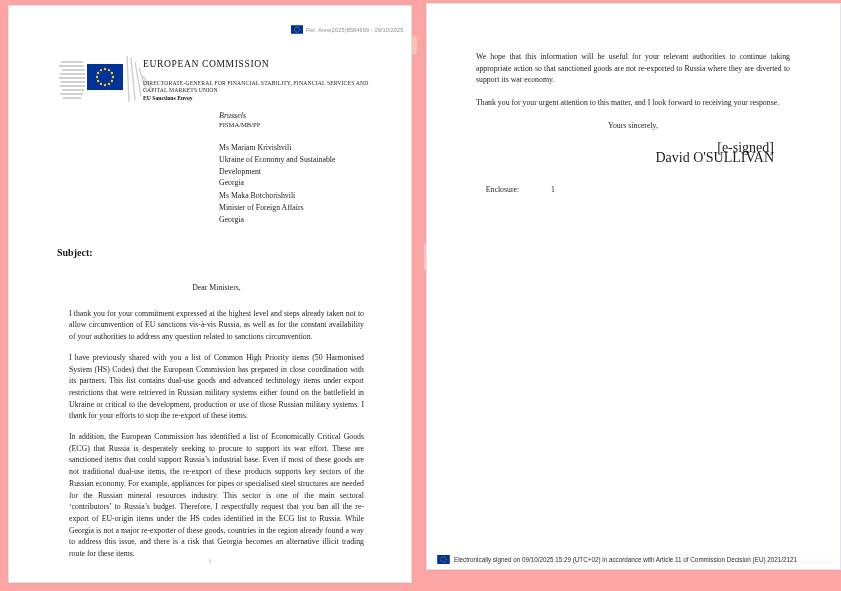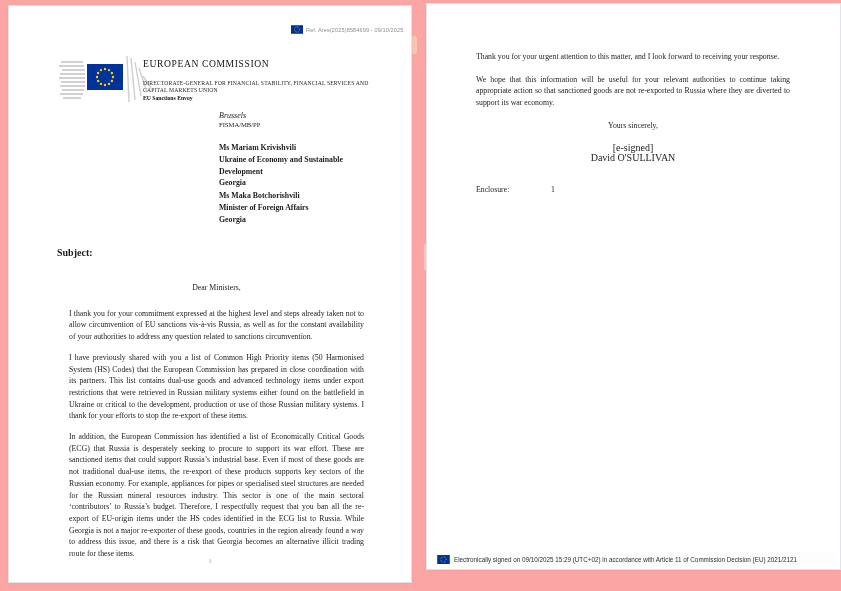--- a/index.html
+++ b/index.html
@@ -21,39 +21,39 @@
 
   .hdr{position:absolute;left:134px;top:52px;width:258px;}
   .hdr-title{font-size:9.6px;letter-spacing:.6px;color:#141414;}
   .hdr-dg{margin-top:11px;font-size:5.7px;line-height:7px;letter-spacing:.15px;color:#2a2a2a;width:248px;}
   .hdr-unit{margin-top:1px;font-size:5.7px;font-weight:bold;color:#111;}
 
   .place{position:absolute;left:210px;top:105px;}
   .place-city{font-size:8px;font-style:italic;}
   .place-code{font-size:6.6px;margin-top:1px;}
 
-  .recipient{position:absolute;left:210px;font-size:7.8px;line-height:11.8px;font-weight:bold;}
+  .recipient{position:absolute;left:210px;font-size:7.8px;line-height:11.8px;}
   .rcpt1{top:136px;}
   .rcpt2{top:184px;}
 
   .subject{position:absolute;left:48px;top:241px;width:330px;font-size:10px;font-weight:bold;display:flex;}
   .subject-label{flex:0 0 auto;}
   .subject-text{margin-left:14px;}
 
   .body1{position:absolute;left:48px;top:268px;width:319px;font-size:7.8px;line-height:11.7px;text-align:justify;}
   .body1 .salutation{text-align:center;margin:8px 0 14px;}
   .body1 p{margin:0 12px 9px;}
 
   .pagenum{position:absolute;left:0;right:0;top:551px;text-align:center;font-size:7px;color:#a8a8a8;}
 
   .body2{position:absolute;left:49px;top:47px;width:314px;font-size:7.8px;line-height:11.7px;text-align:justify;}
   .body2 p{margin:0 0 11px;}
   .closing{text-align:center;margin:0 0 24px;}
-  .sigblock{font-size:10px;line-height:10.6px;margin:0 16px 20px;text-align:center;}
-  .enclosure{display:flex;text-align:left;gap:22px;}
+  .sigblock{font-size:14px;line-height:10.6px;margin:0 16px 20px;text-align:right;}
+  .enclosure{display:flex;text-align:center;gap:22px;}
   .enclosure-label{width:53px;flex:0 0 auto;}
 
   .footer2{position:absolute;left:10px;right:3px;bottom:3px;height:13px;display:flex;align-items:center;gap:4px;background:#fdfdfd;}
   .footer-text{font-family:"Liberation Sans",sans-serif;font-size:6.3px;color:#2f2f2f;white-space:nowrap;}
 </style>
 </head>
 <body>
 
 <div class="canvas">
 
@@ -141,22 +141,22 @@
       <p>I have previously shared with you a list of Common High Priority items (50 Harmonised System (HS) Codes) that the European Commission has prepared in close coordination with its partners. This list contains dual-use goods and advanced technology items under export restrictions that were retrieved in Russian military systems either found on the battlefield in Ukraine or critical to the development, production or use of those Russian military systems. I thank for your efforts to stop the re-export of these items.</p>
       <p>In addition, the European Commission has identified a list of Economically Critical Goods (ECG) that Russia is desperately seeking to procure to support its war effort. These are sanctioned items that could support Russia’s industrial base. Even if most of these goods are not traditional dual-use items, the re-export of these products supports key sectors of the Russian economy. For example, appliances for pipes or specialised steel structures are needed for the Russian mineral resources industry. This sector is one of the main sectoral ‘contributors’ to Russia’s budget. Therefore, I respectfully request that you ban all the re-export of EU-origin items under the HS codes identified in the ECG list to Russia. While Georgia is not a major re-exporter of these goods, countries in the region already found a way to address this issue, and there is a risk that Georgia becomes an alternative illicit trading route for these items.</p>
     </div>
 
     <div class="pagenum">1</div>
   </div>
 
   <div class="page page2">
 
     <div class="body2">
+      <p>We hope that this information will be useful for your relevant authorities to continue taking appropriate action so that sanctioned goods are not re-exported to Russia where they are diverted to support its war economy.</p>
       <p>Thank you for your urgent attention to this matter, and I look forward to receiving your response.</p>
-      <p>We hope that this information will be useful for your relevant authorities to continue taking appropriate action so that sanctioned goods are not re-exported to Russia where they are diverted to support its war economy.</p>
       <p class="closing">Yours sincerely,</p>
       <div class="sigblock">
         <div>[e-signed]</div>
         <div>David O'SULLIVAN</div>
       </div>
       <div class="enclosure">
         <span class="enclosure-label">Enclosure:</span>
         <span>1</span>
       </div>
     </div>

